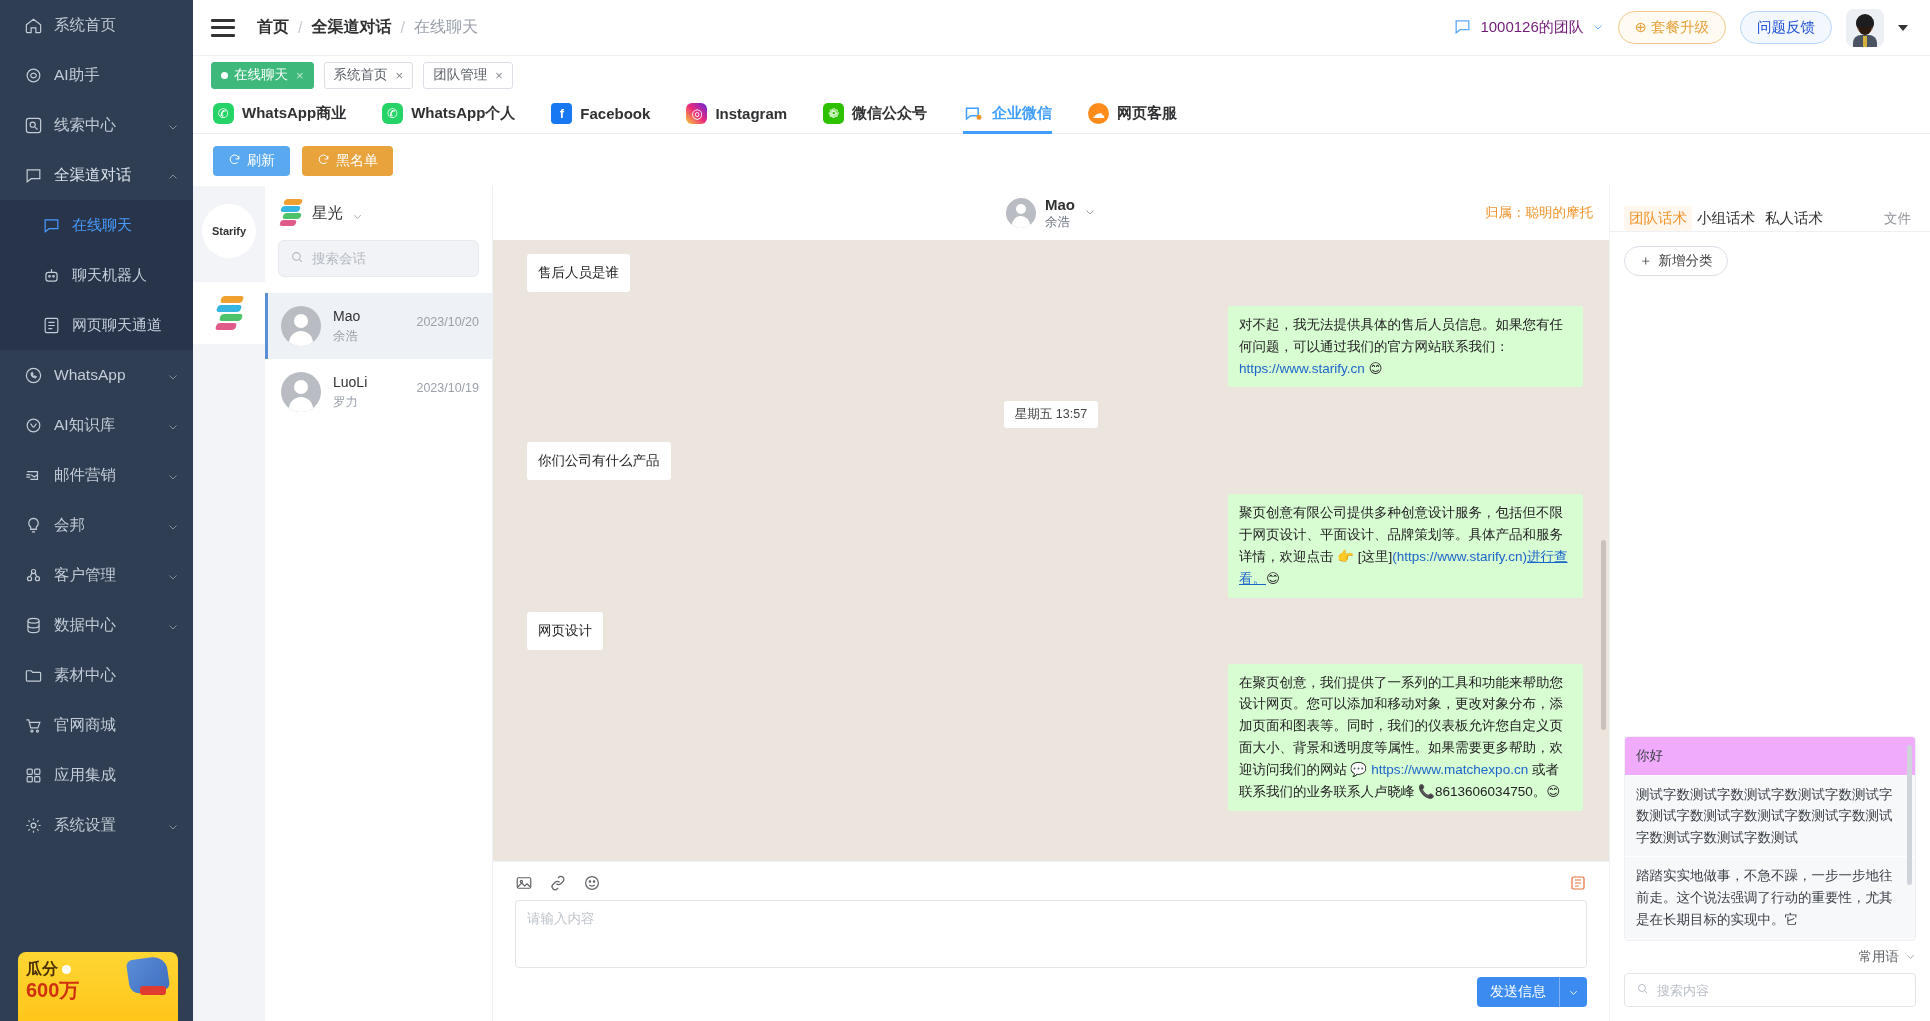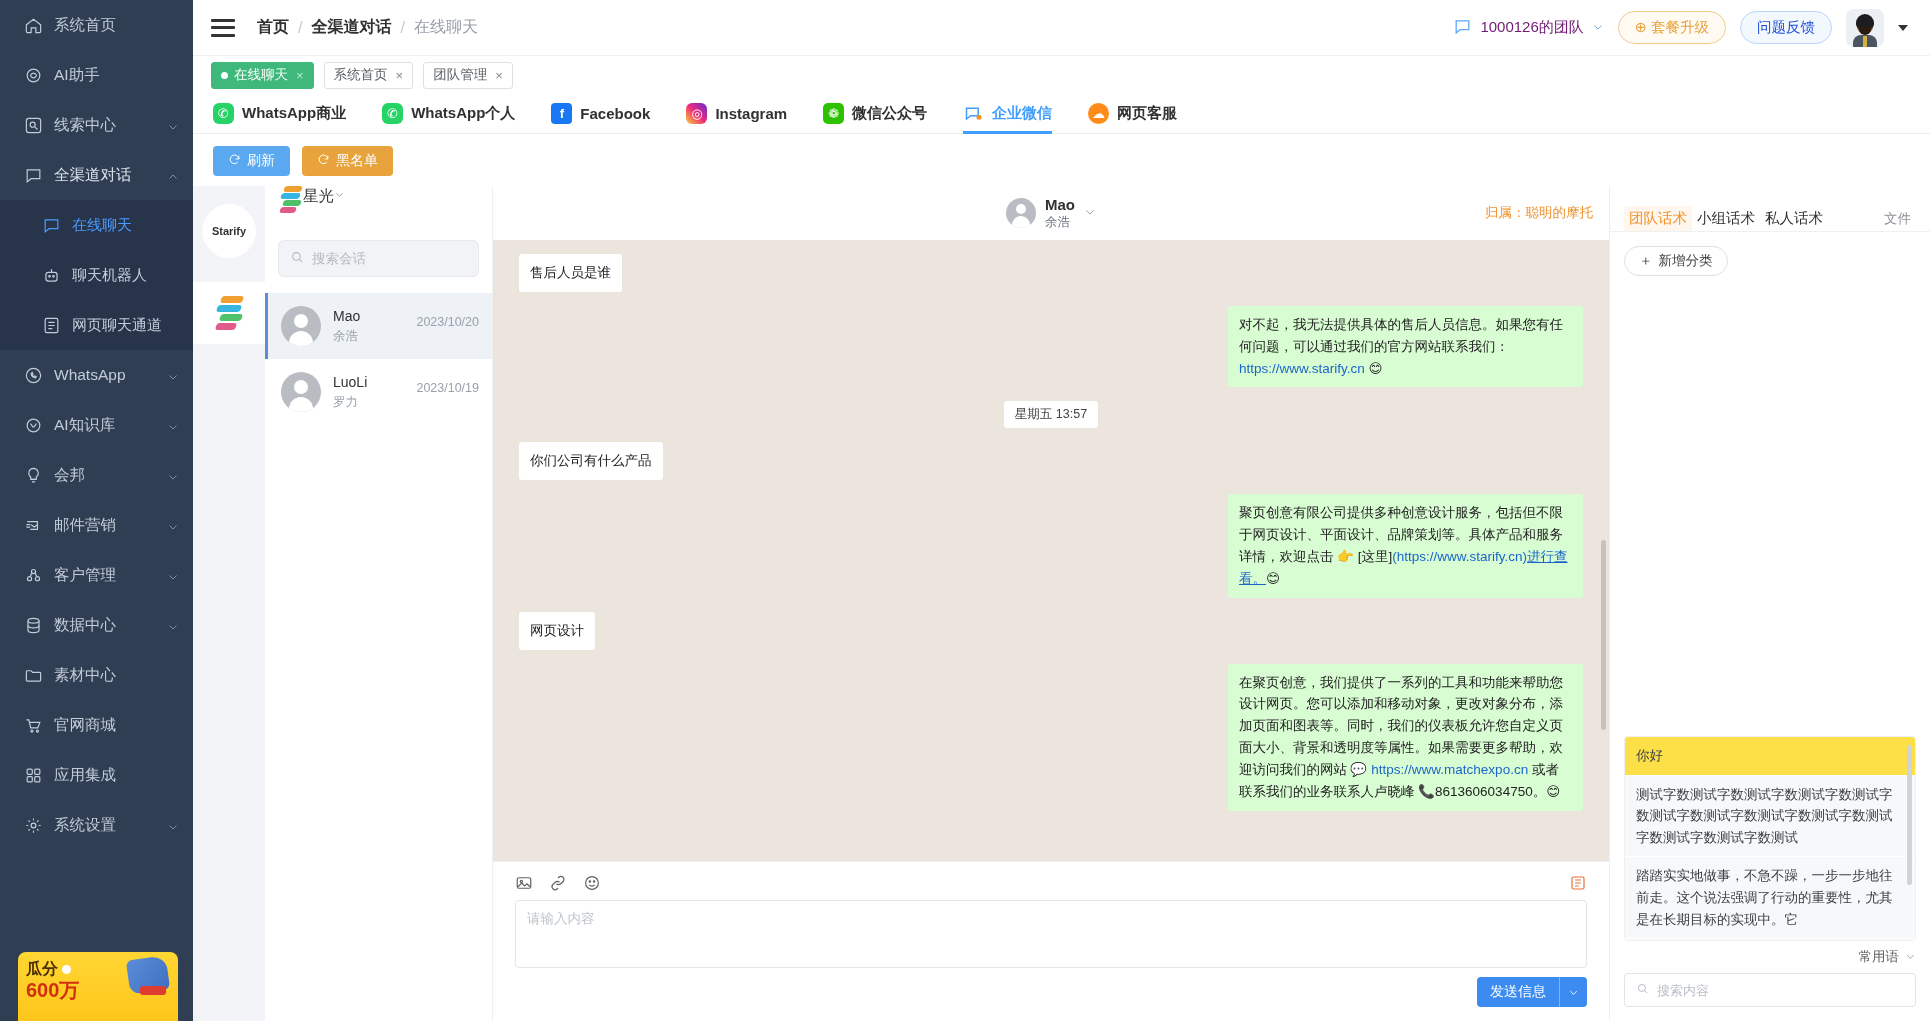--- a/index.html
+++ b/index.html
@@ -117,21 +117,21 @@
      background:#fff; margin-top: 24px; cursor:pointer;}
   .zlogo { width: 30px; height: 34px; position:relative; }
   .zlogo .zb { position:absolute; height:7px; border-radius:3px; }
   .zlogo .z1 { top:0; left:7px; width:22px; background:#f0a030; transform: skewX(-18deg);}
   .zlogo .z2 { top:9px; left:3px; width:24px; background:#36b5e0; transform: skewX(-18deg);}
   .zlogo .z3 { top:18px; left:6px; width:22px; background:#4dc26a; transform: skewX(-18deg);}
   .zlogo .z4 { top:27px; left:2px; width:20px; background:#e05a8a; transform: skewX(-18deg);}
 
   
   .convcol { width: 228px; background:#fff; border-right:1px solid #eef0f3; flex-shrink:0; display:flex;flex-direction:column;}
-  .convhead { height: 54px; display:flex; align-items:flex-start; padding: 0 14px; }
+  .convhead { height: 54px; display:flex; align-items:center; gap:9px; padding: 0 14px; }
   .convhead .name { font-size:15.5px; color:#303133; font-weight: 500;}
   .convhead .cv { width:11px;height:11px;}
   .convhead .cv svg { width:11px;height:11px;stroke:#909399;fill:none;stroke-width:1.8;}
   .searchbox { margin: 0 13px 16px; height: 37px; background:#f1f3f6; border:1px solid #e6e9ee; border-radius:6px;
      display:flex;align-items:center; gap:8px; padding: 0 11px; }
   .searchbox svg { width:14px;height:14px;stroke:#b4b9c1;fill:none;stroke-width:1.8;}
   .searchbox input { border:none;background:transparent;outline:none;font-size:13.5px;color:#333; width:100%;
      font-family: inherit;}
   .searchbox input::placeholder { color:#b4b9c1; }
   .convitem { display:flex; align-items:center; gap:12px; padding: 13px 13px; cursor:pointer;
@@ -156,21 +156,21 @@
   .chathead .wn2{font-size:12.5px;color:#6b7280;line-height:1.25;}
   .chathead .wcv svg{width:12px;height:12px;stroke:#909399;fill:none;stroke-width:1.8;}
   .owner { position:absolute; right:16px; top:50%; transform:translateY(-50%); font-size:13.5px; color:#f0932b;}
 
   .msgs { flex:1; background:#ece5dd; padding: 14px 26px 10px; overflow-y:auto; position:relative; min-height:0;}
   .row { display:flex; margin-bottom: 14px; }
   .row.left { justify-content:flex-start; }
   .row.right { justify-content:flex-end; }
   .row.center { justify-content:center; }
   .bub { max-width: 355px; padding: 8px 11px; font-size: 13.5px; line-height: 1.62; color:#222;
-     border-radius: 3px; word-wrap:break-word; }
+     border-radius: 3px; word-wrap:break-word;margin-left:8px; }
   .bub.in { background:#fff; }
   .bub.out { background:#d9fdd3; }
   .tstamp { background:#fff; color:#444; font-size:12.5px; padding: 5px 11px; border-radius:3px; }
   .lnk { color:#1b66c9; text-decoration:none; }
   .lnk.u { text-decoration: underline; }
   .scrollthumb { position:absolute; right:3px; top:300px; width:5px; height:190px; background:#c8c2ba; border-radius:3px;}
 
   .composer { border-top:1px solid #eef0f3; background:#fff; flex-shrink:0; padding: 8px 22px 14px;}
   .ctools { display:flex; align-items:center; gap: 16px; height: 30px; }
   .ctools svg { width:18px;height:18px;stroke:#606266;fill:none;stroke-width:1.6; cursor:pointer;}
@@ -192,21 +192,21 @@
   .rtab { font-size:14.5px; color:#303133; cursor:pointer; padding: 3px 5px; border-radius:3px;}
   .rtab.active { color:#f0932b; background:#fff7ee; }
   .rtab.file { margin-left:auto; color:#909399; font-size:13.5px;}
   .rbody { flex:1; padding: 14px; min-height:0; position:relative;}
   .addcat { display:inline-flex; align-items:center; gap:6px; height:30px; padding: 0 14px;
      border:1px solid #dcdfe6; border-radius:16px; font-size:13.5px; color:#444; cursor:pointer; background:#fff;}
   .quick { position:absolute; left:14px; right:14px; bottom: 0; }
   .qlist { background:#f7f8fa; border:1px solid #eef0f3; border-radius:4px; max-height: 205px; overflow:hidden; position:relative;}
   .qitem { padding: 8px 11px; font-size:13.5px; line-height:1.6; color:#3a3f46; border-bottom:1px solid #fff;
      cursor:pointer; background:#f7f8fa;}
-  .qitem.first { background:#fde047; }
+  .qitem.first { background:#f0abfc; }
   .qthumb { position:absolute; right:3px; top:8px; width:5px; height:140px; background:#cfd3da; border-radius:3px;}
   .qfoot { display:flex; align-items:center; justify-content:flex-end; gap:6px; height:32px;
      font-size:13.5px; color:#606266; cursor:pointer;}
   .qfoot svg { width:11px;height:11px;stroke:#909399;fill:none;stroke-width:1.8;}
   .qsearch { height:34px; border:1px solid #e2e5ea; border-radius:4px; display:flex;align-items:center; gap:8px;
      padding: 0 11px; margin-bottom: 14px; }
   .qsearch svg{width:13px;height:13px;stroke:#b4b9c1;fill:none;stroke-width:1.8;}
   .qsearch input{border:none;outline:none;background:transparent;font-size:13px;color:#333;width:100%;font-family:inherit;}
   .qsearch input::placeholder{color:#b9bec6;}
 </style>
@@ -314,39 +314,39 @@
         </span>
       <span class="lbl">AI知识库</span>
       <span class="chev"><svg viewBox="0 0 24 24">
             <path d="M5 9l7 7 7-7"></path>
           </svg></span>
     </div>
 
     <div class="side-item">
       <span class="ico">
           <svg viewBox="0 0 24 24">
-            <path d="M9 17h6M10 20h4"></path>
-            <path d="M12 3a6 6 0 0 0-3.5 10.8V17h7v-3.2A6 6 0 0 0 12 3z"></path>
-          </svg>
-        </span>
-      <span class="lbl">会邦</span>
-      <span class="chev"><svg viewBox="0 0 24 24">
-            <path d="M5 9l7 7 7-7"></path>
-          </svg></span>
-    </div>
-
-    <div class="side-item">
-      <span class="ico">
-          <svg viewBox="0 0 24 24">
             <path d="M4 7h13v10H8"></path>
             <path d="M3 11h5M3 14h5"></path>
             <path d="M9 11l4 3 4-3"></path>
           </svg>
         </span>
       <span class="lbl">邮件营销</span>
+      <span class="chev"><svg viewBox="0 0 24 24">
+            <path d="M5 9l7 7 7-7"></path>
+          </svg></span>
+    </div>
+
+    <div class="side-item">
+      <span class="ico">
+          <svg viewBox="0 0 24 24">
+            <path d="M9 17h6M10 20h4"></path>
+            <path d="M12 3a6 6 0 0 0-3.5 10.8V17h7v-3.2A6 6 0 0 0 12 3z"></path>
+          </svg>
+        </span>
+      <span class="lbl">会邦</span>
       <span class="chev"><svg viewBox="0 0 24 24">
             <path d="M5 9l7 7 7-7"></path>
           </svg></span>
     </div>
 
     <div class="side-item">
       <span class="ico">
           <svg viewBox="0 0 24 24">
             <circle cx="12" cy="7" r="2.6"></circle>
             <circle cx="7" cy="16" r="2.6"></circle>

